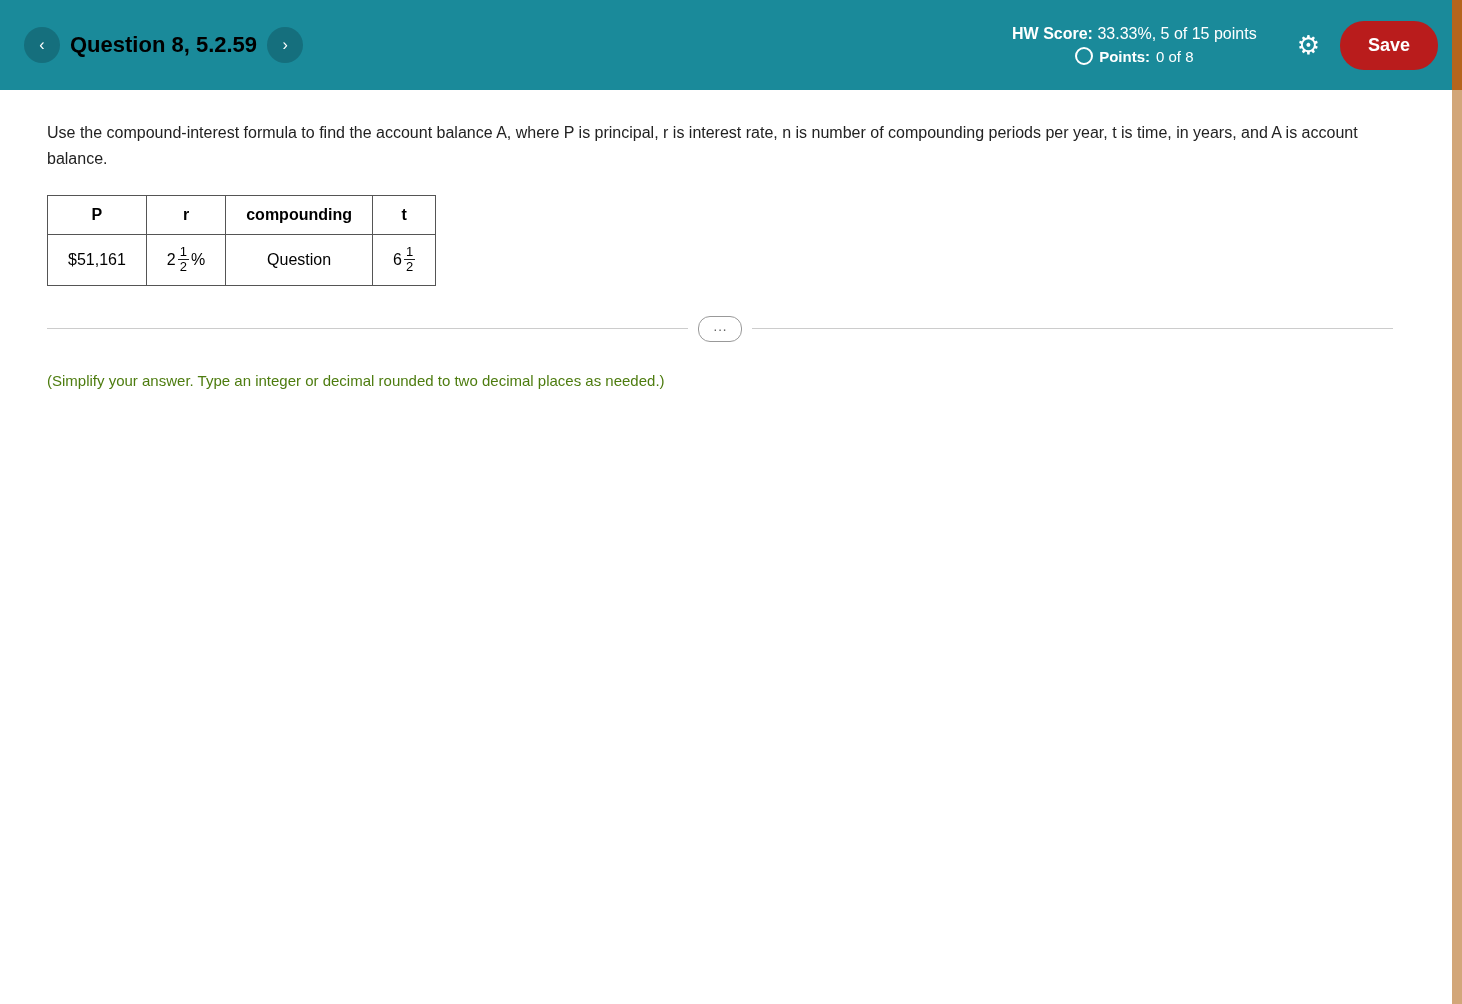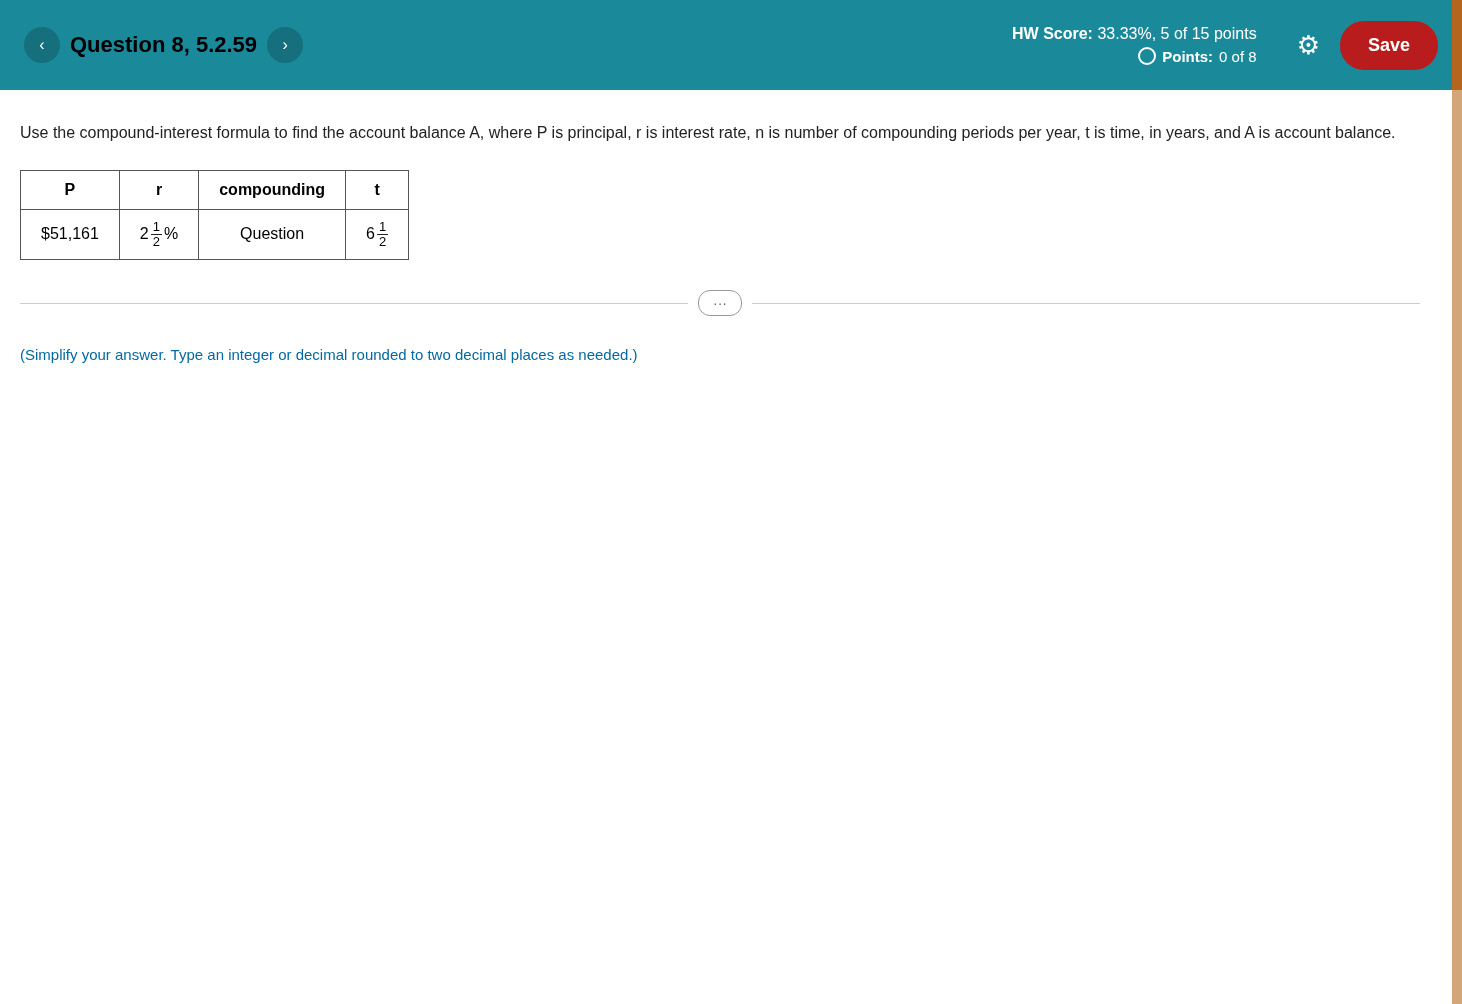--- a/index.html
+++ b/index.html
@@ -34,21 +34,21 @@
       font-size: 16px;
     }
     .question-title {
       color: #000000;
       font-size: 22px;
       font-weight: bold;
     }
     .score-section {
       display: flex;
       flex-direction: column;
-      align-items: flex-end;
+      align-items: center;
       margin-left: auto;
       margin-right: 40px;
     }
     .hw-score {
       font-size: 16px;
       color: white;
     }
     .hw-score strong {
       font-weight: bold;
     }
@@ -79,21 +79,21 @@
       border: none;
       border-radius: 24px;
       padding: 14px 28px;
       font-size: 18px;
       font-weight: bold;
       cursor: pointer;
     }
 
     
     .content {
-      padding: 30px 20px;
+      padding: 30px 47px;
       max-width: 1440px;
     }
     .problem-text {
       font-size: 16px;
       line-height: 1.6;
       color: #222;
       margin-bottom: 24px;
     }
 
     
@@ -163,21 +163,21 @@
     .answer-input {
       width: 50px;
       height: 26px;
       border: 1px solid #4a90d9;
       outline: none;
       font-size: 15px;
       padding: 2px 4px;
       vertical-align: middle;
     }
     .hint-text {
-      color: #0369a1;
+      color: #4d7c0f;
       font-size: 15px;
       margin-top: 8px;
     }
 
     
     .side-scrollbar {
       position: fixed;
       right: 0;
       top: 0;
       width: 10px;

